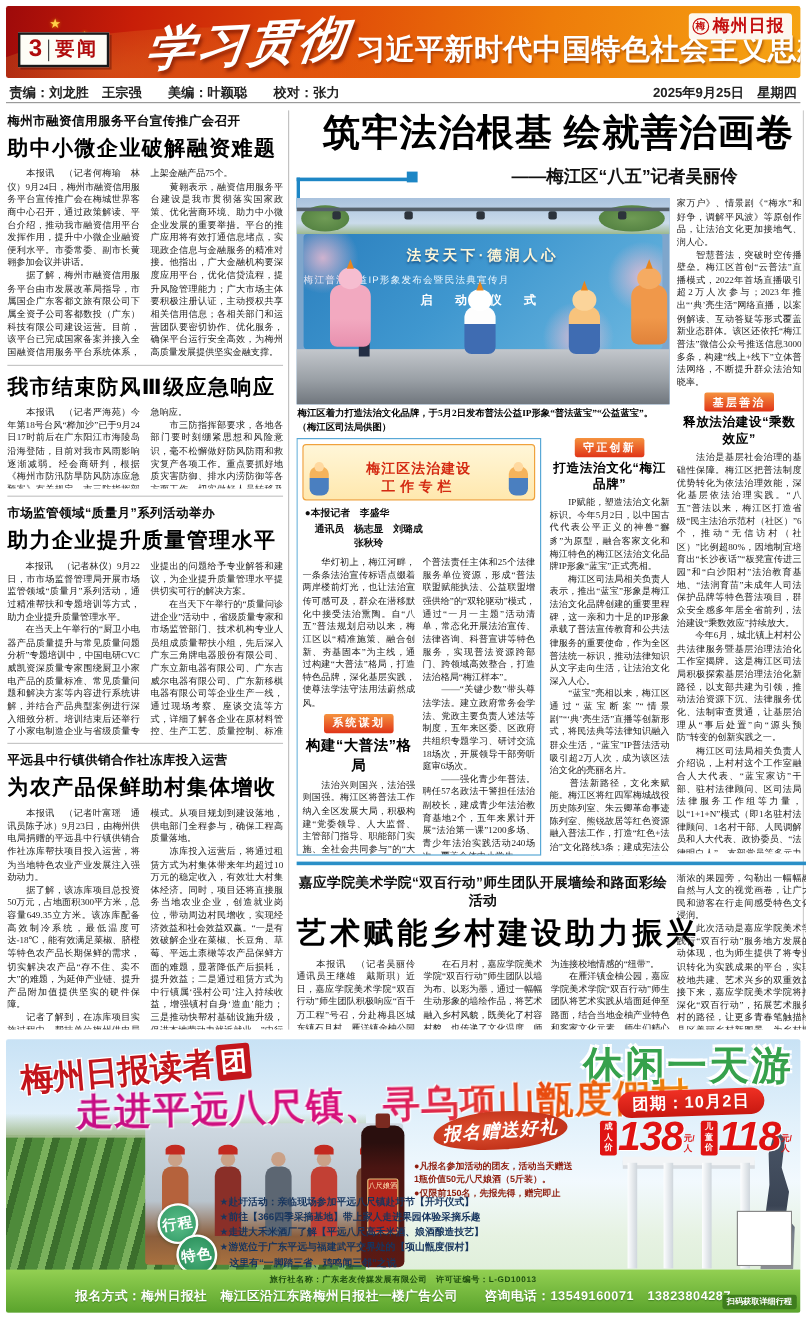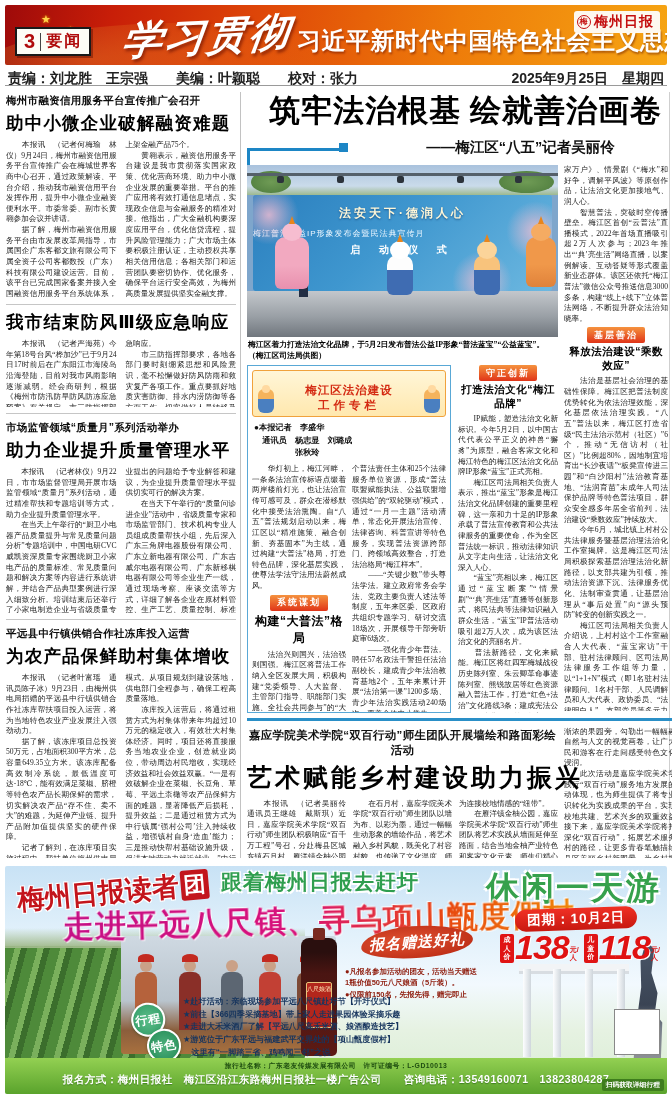--- a/index.html
+++ b/index.html
@@ -24,21 +24,21 @@
     font-style:italic;font-weight:900;font-size:40px;color:#fff;transform:skew(-10deg) rotate(-3deg);
     text-shadow:2px 3px 3px rgba(90,10,0,.55);letter-spacing:2px;white-space:nowrap;}
   .slogan-main{position:absolute;left:292px;top:20px;font-size:24px;font-weight:900;color:#fff;
     letter-spacing:.5px;text-shadow:1px 2px 2px rgba(90,10,0,.45);white-space:nowrap;}
   .mz-logo{position:absolute;right:7px;top:6px;background:#fdf8ef;border-radius:3px;padding:2px 6px 2px 20px;
     color:#c40f0f;font-family:"Liberation Serif","DejaVu Serif",serif;font-weight:900;font-size:14px;letter-spacing:1px;}
   .mz-logo .seal{position:absolute;left:3px;top:4px;width:14px;height:14px;border:1.5px solid #c40f0f;border-radius:50%;
     color:#c40f0f;font-size:8px;line-height:12px;text-align:center;font-weight:700;}
   
   .byline-row{position:absolute;left:8px;top:70px;width:656px;display:flex;justify-content:space-between;
-    font-size:14px;color:#222;font-weight:700;}
+    font-size:11px;color:#222;font-weight:700;}
   .hrule{position:absolute;left:5px;top:85px;width:662px;height:1px;background:#9a9a9a;}
   .vrule{position:absolute;left:240px;top:92px;height:766px;width:1px;background:#c2c2c2;}
   .edge-rule{position:absolute;left:669px;top:92px;height:766px;width:1px;background:#cfcfcf;}
   
   .left-col{position:absolute;left:6px;top:92px;width:230px;height:766px;overflow:hidden;}
   .kicker{font-size:10.5px;font-weight:900;color:#0d0d0d;letter-spacing:.3px;margin:2px 0 3px;}
   h2.hl{font-size:17.5px;font-weight:900;letter-spacing:1.2px;color:#000;margin:0 0 5px;
     font-family:"Liberation Sans","DejaVu Sans",sans-serif;white-space:nowrap;}
   .cols2{display:flex;gap:9px;}
   .cols2 p,.coltext{flex:1;font-size:7.6px;line-height:1.4;text-align:justify;white-space:pre-line;
@@ -404,21 +404,20 @@
       <div class="gate-col" style="left:4px;"></div>
       <div class="gate-col" style="left:34px;"></div>
       <div class="gate-col" style="left:66px;"></div>
       <div class="gate-col" style="left:98px;"></div>
     </div>
     <div class="ad-statue"></div>
 
     <div class="club-logo">
       <span>梅州日报读者</span><span class="tuan">团</span>
     </div>
-    <div class="ad-tagline">跟着梅州日报去赶圩</div>
     <div class="ad-tourtype">休闲一天游</div>
     <div class="ad-title">走进平远八尺镇、寻乌项山甑度假村</div>
     <div class="date-badge">团期：10月2日</div>
 
     <div class="prices">
       <div class="price-group">
         <span class="p-label">成人价</span>
         <span class="p-num">138</span>
         <span class="p-unit">元/人</span>
       </div>

